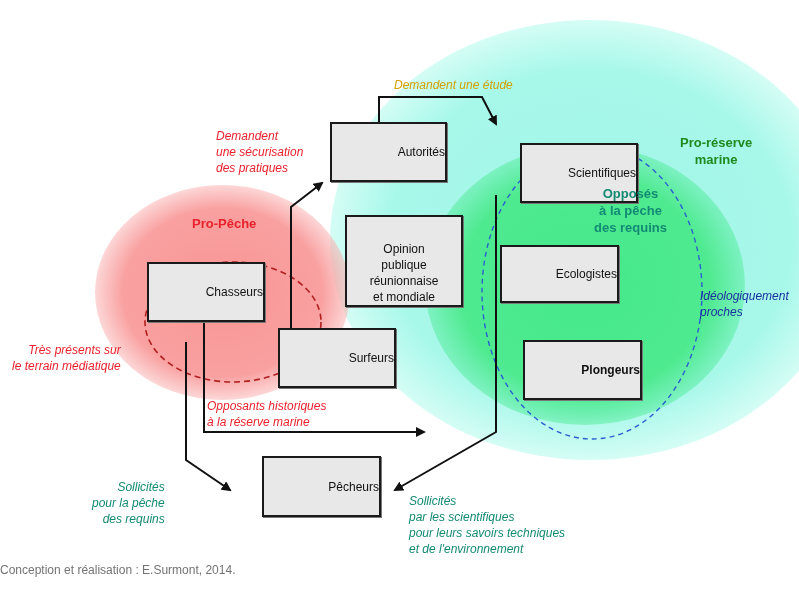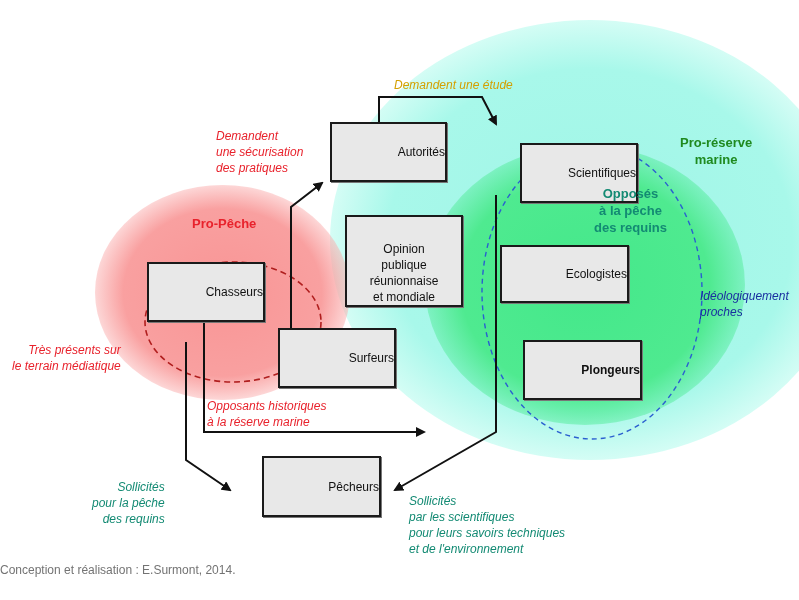--- a/index.html
+++ b/index.html
@@ -45,21 +45,21 @@
   </div>
 <div class="box" style="left:472px;top:143px;width:118px;height:60px;margin-left:48px;">
     <span>Scientifiques</span>
   </div>
 <div class="box" style="left:345px;top:215px;width:118px;height:92px;flex-direction:column;">
   <span>Opinion</span>
   <span>publique</span>
   <span>réunionnaise</span>
   <span>et mondiale</span>
 </div>
-<div class="box" style="left:500px;top:245px;width:129px;height:58px;">
+<div class="box" style="left:500px;top:245px;width:119px;height:58px;">
     <span>Ecologistes</span>
   </div>
 <div class="box" style="left:147px;top:262px;width:118px;height:60px;">
     <span>Chasseurs</span>
   </div>
 <div class="box" style="left:278px;top:328px;width:118px;height:60px;">
     <span>Surfeurs</span>
   </div>
 <div class="box" style="left:523px;top:340px;width:119px;height:60px;font-weight:bold;">
     <span>Plongeurs</span>

